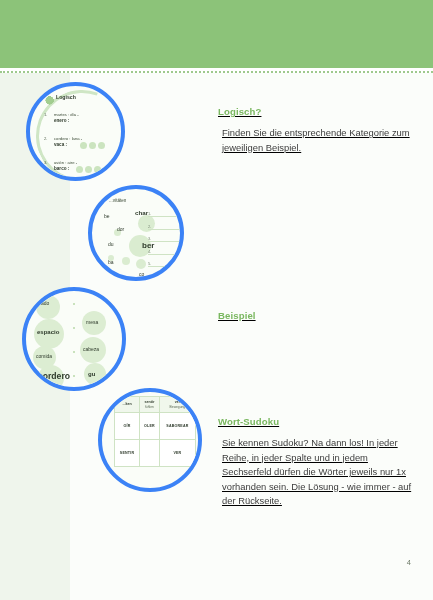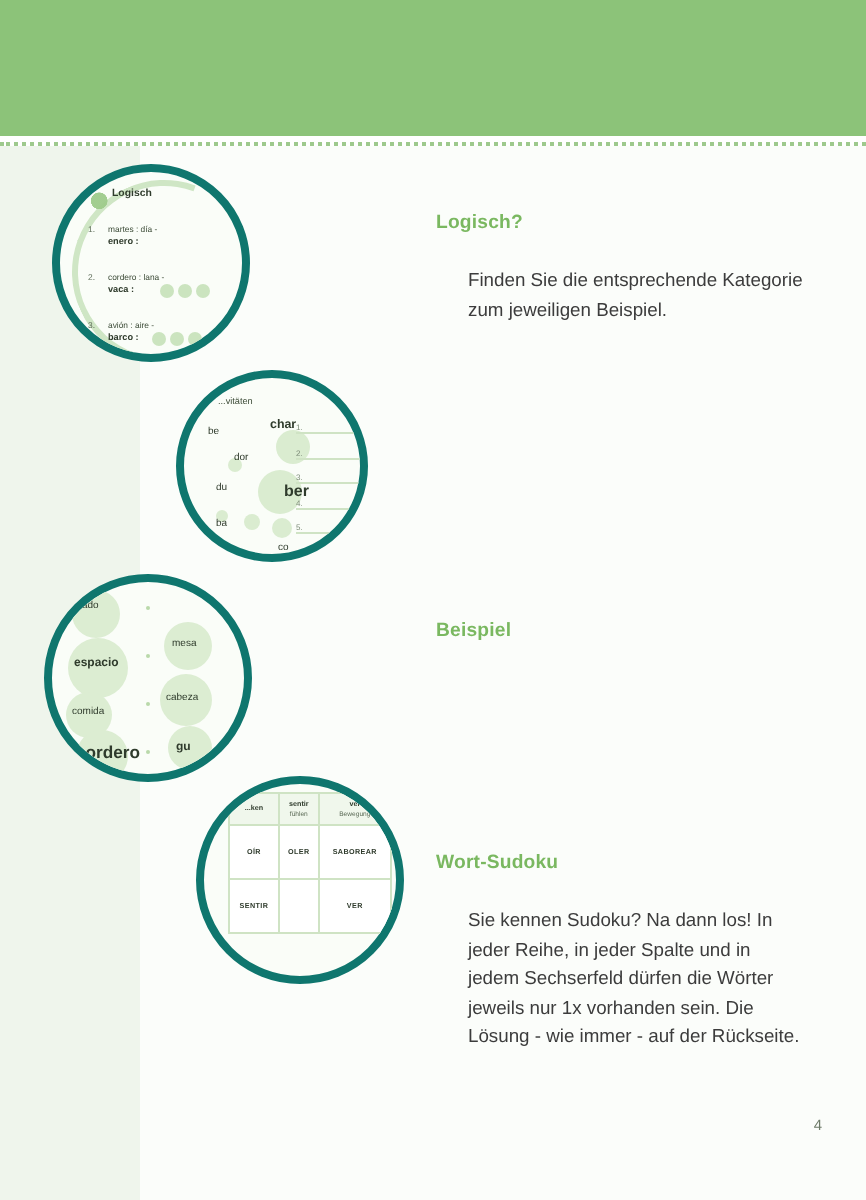--- a/index.html
+++ b/index.html
@@ -30,21 +30,21 @@
   
   .left-column{
     position:absolute;left:0;top:73px;width:70px;height:527px;
     background:#eff5ec;
   }
 
   
   .circle{
     position:absolute;border-radius:50%;
     background:#fafdf8;
-    border:4px solid #0f766e;
+    border:4px solid #3b82f6;
     box-sizing:border-box;
     overflow:hidden;
   }
   .circle-inner{position:absolute;inset:0;}
 
   
   .c1{left:26px;top:82px;width:99px;height:99px;}
   .c1 .title{
     position:absolute;left:26px;top:8px;
     font-size:5.2px;font-weight:bold;color:#2f3b2c;
@@ -123,33 +123,33 @@
   }
   .sud th{
     height:15px;background:#f0f7ec;
     font-size:3.6px;color:#2f3b2c;font-weight:bold;line-height:1.25;
     padding:0 1px;
   }
   .sud th span.sub{display:block;font-weight:normal;font-size:3.3px;color:#5c6b57;}
   .sud td{height:24px;font-size:3.6px;font-weight:bold;color:#2f3b2c;letter-spacing:.2px;}
 
   
-  .block{position:absolute;left:218px;width:200px;}
+  .block{position:absolute;left:218px;width:200px;text-decoration:underline;}
   .block h3{
     margin:0 0 9px 0;
     font-size:9.6px;font-weight:bold;color:#7ab860;
     letter-spacing:.1px;
   }
   .block p{
-    margin:16px;font-size:9.4px;line-height:1.55;color:#3c3c3c;
+    margin:4px;font-size:9.4px;line-height:1.55;color:#3c3c3c;
   }
   .b1{top:106px;}
   .b2{top:207px;}
   .b3{top:310px;}
-  .b4{top:426px;}
+  .b4{top:416px;}
 
   .page-number{
     position:absolute;right:22px;bottom:33px;
     font-size:7.5px;color:#6d7a68;
   }
 </style>
 </head>
 <body>
 
 <div class="page">

